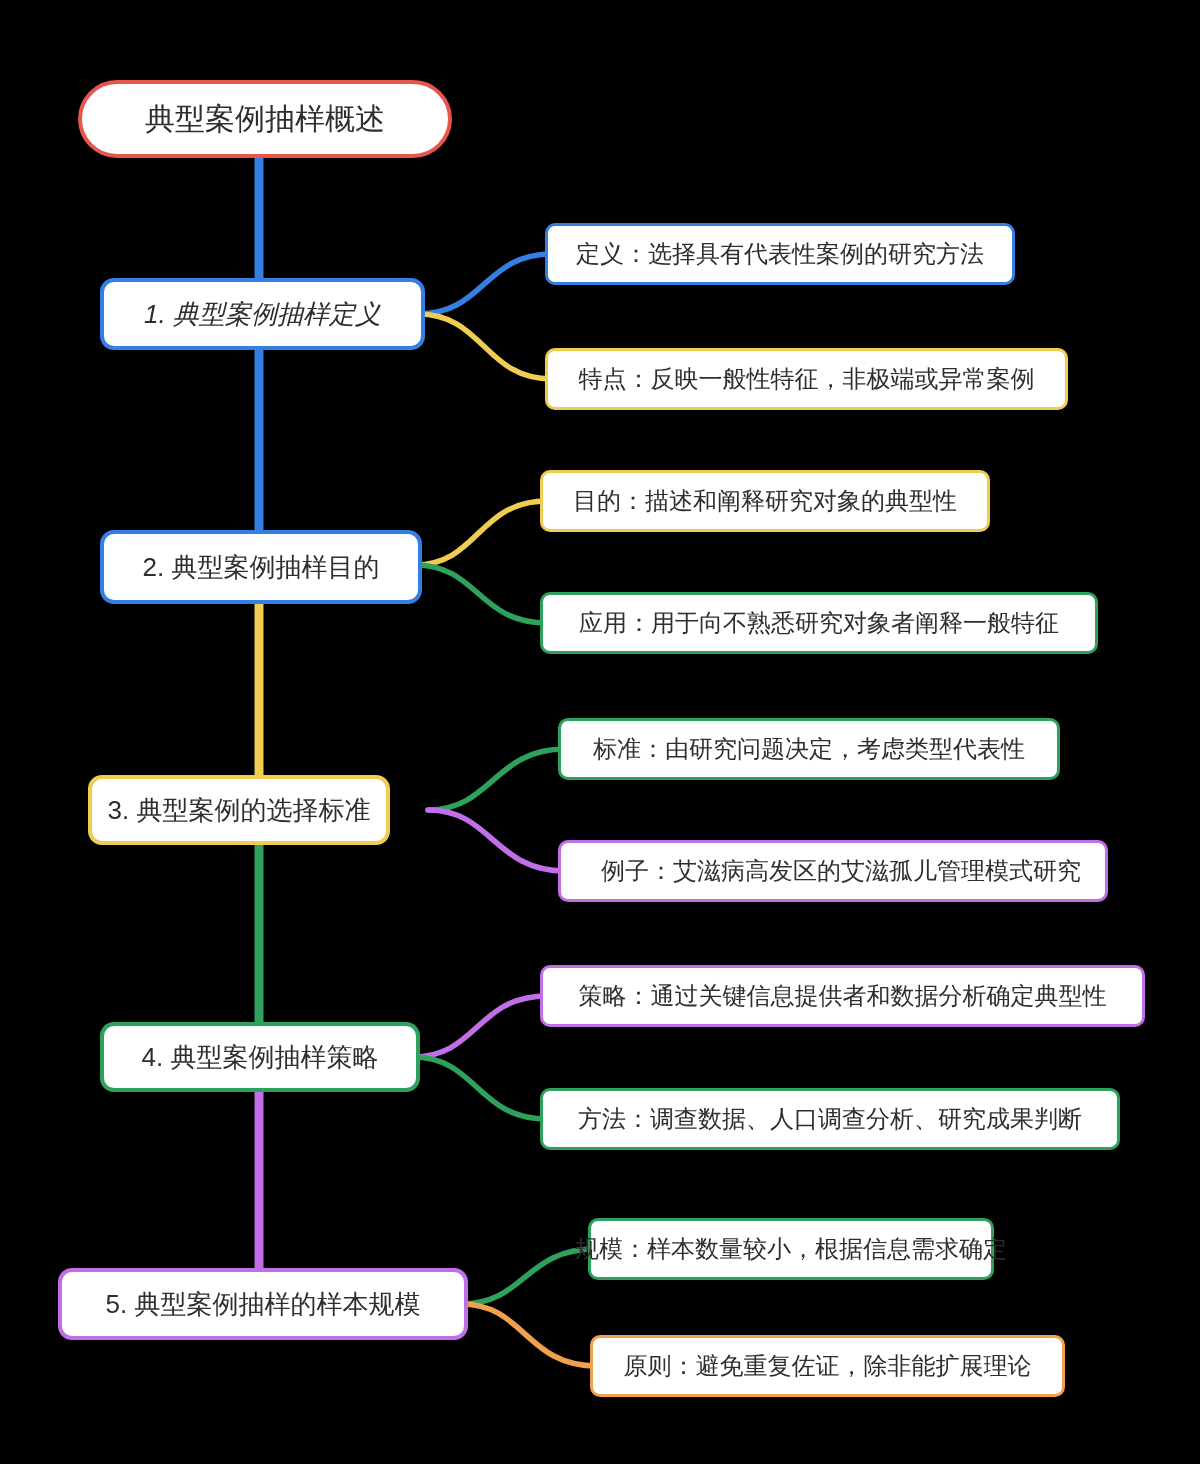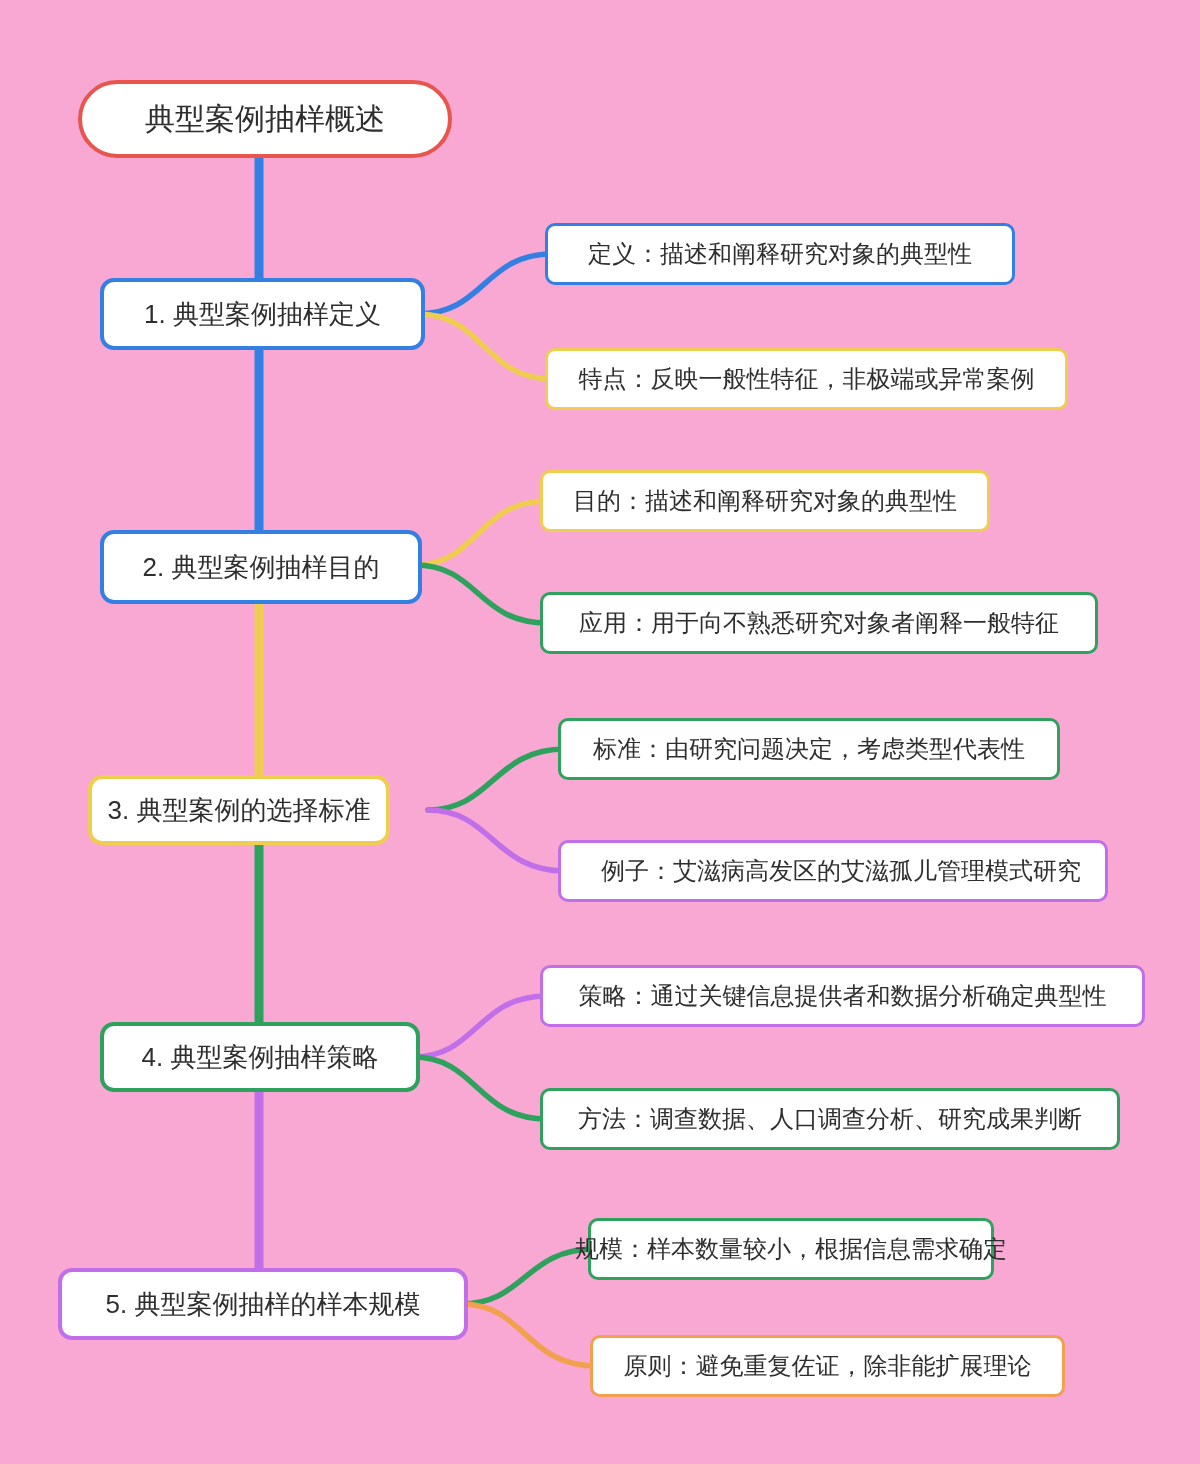--- a/index.html
+++ b/index.html
@@ -7,21 +7,21 @@
   body {
     font-family: "Liberation Sans", "DejaVu Sans", sans-serif;
     background: #ECF4FB;
     color: #2E2E2E;
     overflow: hidden;
   }
   .canvas {
     position: relative;
     width: 1200px;
     height: 1464px;
-    background: #f9a8d4;
+    background: #000000;
   }
   svg.links {
     position: absolute;
     left: 0; top: 0;
     width: 1200px; height: 1464px;
     pointer-events: none;
   }
   .node {
     position: absolute;
     background: #FFFFFF;
@@ -75,25 +75,25 @@
     <path d="M 413 1057 C 477 1057, 477 1119, 547 1119" fill="none" stroke-width="5.5" stroke-linecap="round" stroke="#2EA15D"></path>
 
     <path d="M 461 1304 C 525 1304, 525 1249, 595 1249" fill="none" stroke-width="5.5" stroke-linecap="round" stroke="#2EA15D"></path>
     <path d="M 461 1304 C 525 1304, 525 1366, 597 1366" fill="none" stroke-width="5.5" stroke-linecap="round" stroke="#F0A04E"></path>
   </svg>
 
   <div class="node node-root" style="left: 78px; top: 80px; width: 374px; height: 78px; border-color: rgb(232, 85, 77);">
     <span class="label">典型案例抽样概述</span>
   </div>
 
-  <div class="node node-main" style="left: 100px; top: 278px; width: 325px; height: 72px; border-color: rgb(51, 127, 226);">
+  <div class="node node-main" style="left: 100px; top: 278px; width: 325px; height: 72px; border-color: rgb(51, 127, 226); font-style: italic;">
     <span class="label">1. 典型案例抽样定义</span>
   </div>
   <div class="node node-child" style="left: 545px; top: 223px; width: 470px; height: 62px; border-color: rgb(51, 127, 226);">
-    <span class="label">定义：描述和阐释研究对象的典型性</span>
+    <span class="label">定义：选择具有代表性案例的研究方法</span>
   </div>
   <div class="node node-child" style="left: 545px; top: 348px; width: 523px; height: 62px; border-color: rgb(238, 205, 80);">
     <span class="label">特点：反映一般性特征，非极端或异常案例</span>
   </div>
 
   <div class="node node-main" style="left: 100px; top: 530px; width: 322px; height: 74px; border-color: rgb(51, 127, 226); text-align: right;">
     <span class="label">2. 典型案例抽样目的</span>
   </div>
   <div class="node node-child" style="left: 540px; top: 470px; width: 450px; height: 62px; border-color: rgb(238, 205, 80);">
     <span class="label">目的：描述和阐释研究对象的典型性</span>

